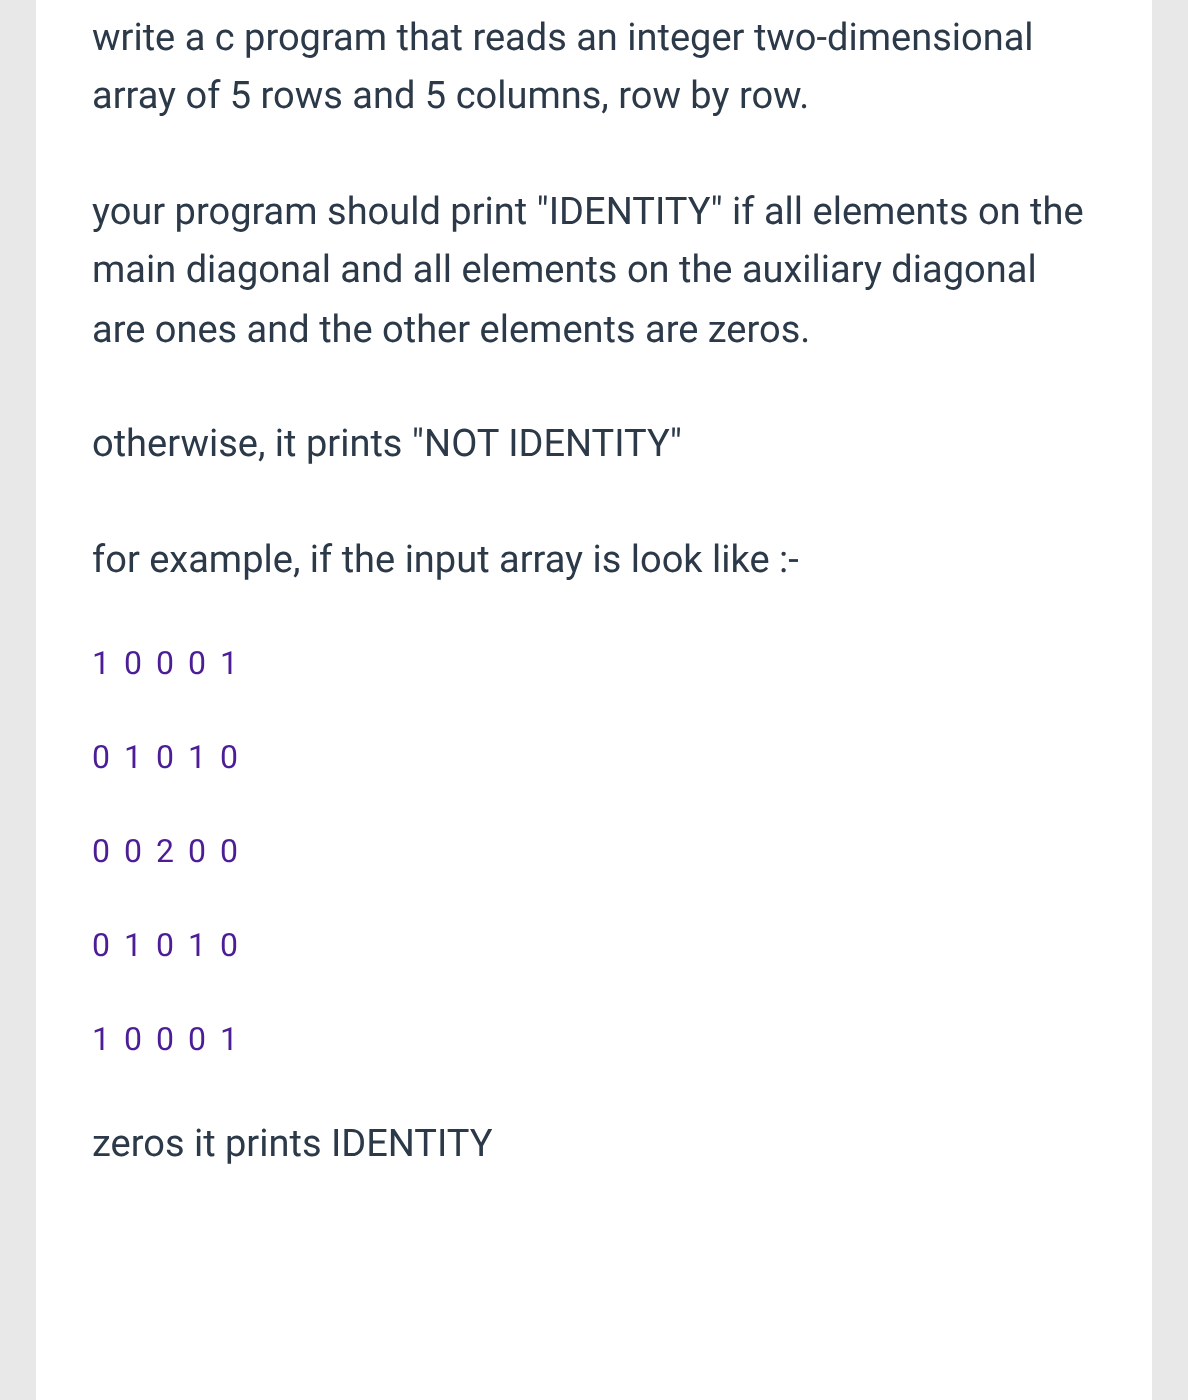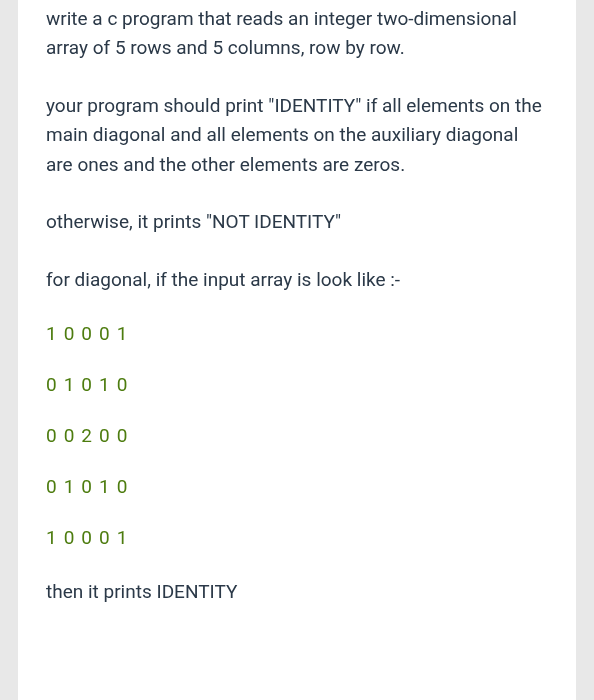--- a/index.html
+++ b/index.html
@@ -20,37 +20,37 @@
       padding: 0 28px 10px 28px;
       min-height: 700px;
     }
     .para {
       color: #2b3948;
       font-size: 19px;
       line-height: 1.55;
       padding: 14px 0;
     }
     .matrix-row {
-      color: #4d7c0f;
-      font-size: 19px;
+      color: #4c1d95;
+      font-size: 16px;
       letter-spacing: 7px;
       padding: 14px 0;
       font-family: -apple-system, BlinkMacSystemFont, "Segoe UI", Roboto, Helvetica, Arial, sans-serif;
     }
     .first-para {
       padding-top: 4px;
     }
   </style>
 </head>
 <body>
 
 <div class="card">
   <p class="para first-para">write a c program that reads an integer two-dimensional array of 5 rows and 5 columns, row by row.</p>
   <p class="para">your program should print "IDENTITY" if all elements on the main diagonal and all elements on the auxiliary diagonal are ones and the other elements are zeros.</p>
   <p class="para">otherwise, it prints "NOT IDENTITY"</p>
-  <p class="para">for diagonal, if the input array is look like :-</p>
+  <p class="para">for example, if the input array is look like :-</p>
   <p class="matrix-row">10001</p>
   <p class="matrix-row">01010</p>
   <p class="matrix-row">00200</p>
   <p class="matrix-row">01010</p>
   <p class="matrix-row">10001</p>
-  <p class="para">then it prints IDENTITY</p>
+  <p class="para">zeros it prints IDENTITY</p>
 </div>
 
 </body></html>

